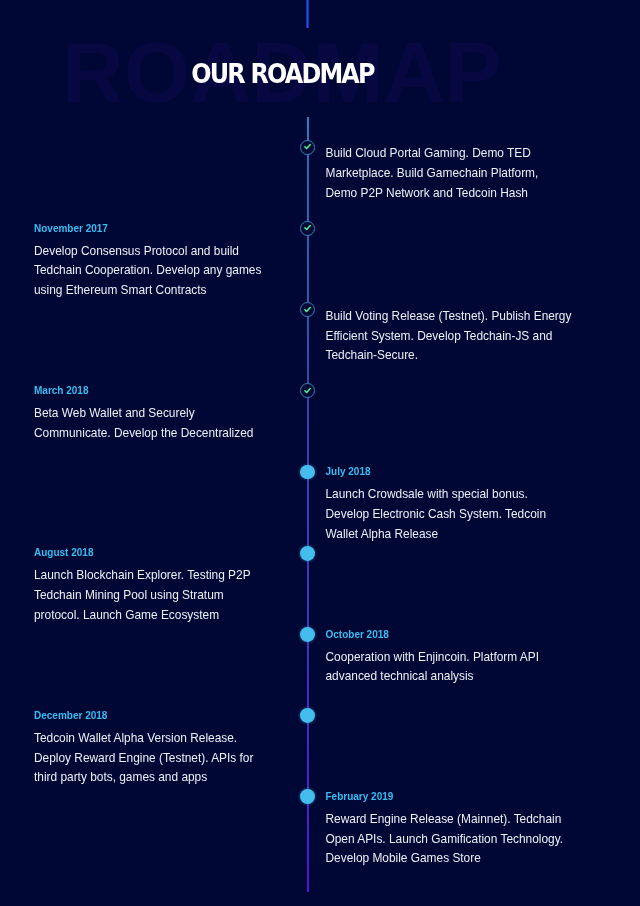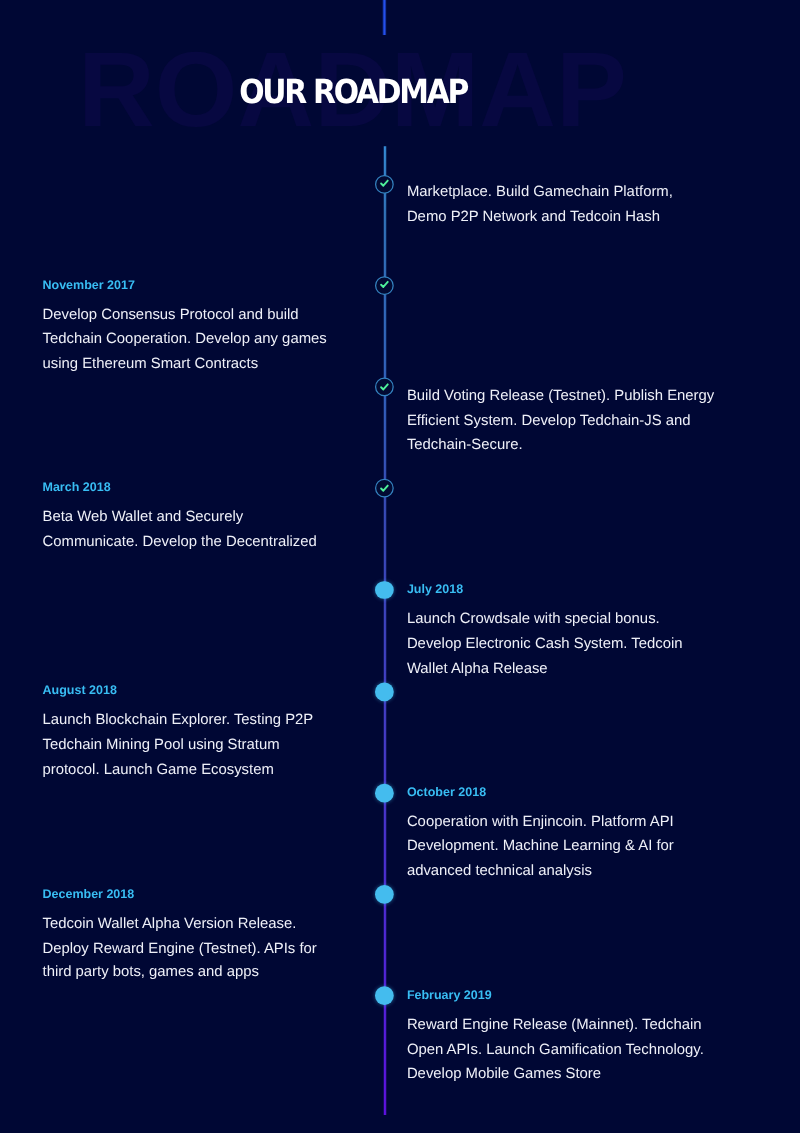--- a/index.html
+++ b/index.html
@@ -43,20 +43,21 @@
   <div class="tl"></div>
   <div id="milestones">
       <div class="row" style="top: 147.1px;">
         <div class="marker m-done">
           <svg viewBox="0 0 12 12">
             <path d="M2.4 6.1 L4.7 8.4 L9.2 3.2" stroke="#4ef09a" stroke-width="1.95" fill="none" stroke-linecap="round" stroke-linejoin="round"></path>
           </svg>
         </div>
         <div class="box right">
           <div class="desc">
+            <span class="descline">Build Cloud Portal Gaming. Demo TED</span>
             <span class="descline">Marketplace. Build Gamechain Platform,</span>
             <span class="descline">Demo P2P Network and Tedcoin Hash</span>
           </div>
         </div>
       </div>
       <div class="row" style="top: 228.3px;">
         <div class="marker m-done">
           <svg viewBox="0 0 12 12">
             <path d="M2.4 6.1 L4.7 8.4 L9.2 3.2" stroke="#4ef09a" stroke-width="1.95" fill="none" stroke-linecap="round" stroke-linejoin="round"></path>
           </svg>
@@ -119,21 +120,20 @@
             <span class="descline">protocol. Launch Game Ecosystem</span>
           </div>
         </div>
       </div>
       <div class="row" style="top: 634.3px;">
         <div class="marker m-todo"></div>
         <div class="box right">
           <div class="date">October 2018</div>
           <div class="desc">
             <span class="descline">Cooperation with Enjincoin. Platform API</span>
-            <span class="descline">Development. Machine Learning &amp; AI for</span>
             <span class="descline">advanced technical analysis</span>
           </div>
         </div>
       </div>
       <div class="row" style="top: 715.5px;">
         <div class="marker m-todo"></div>
         <div class="box left">
           <div class="date">December 2018</div>
           <div class="desc">
             <span class="descline">Tedcoin Wallet Alpha Version Release.</span>

